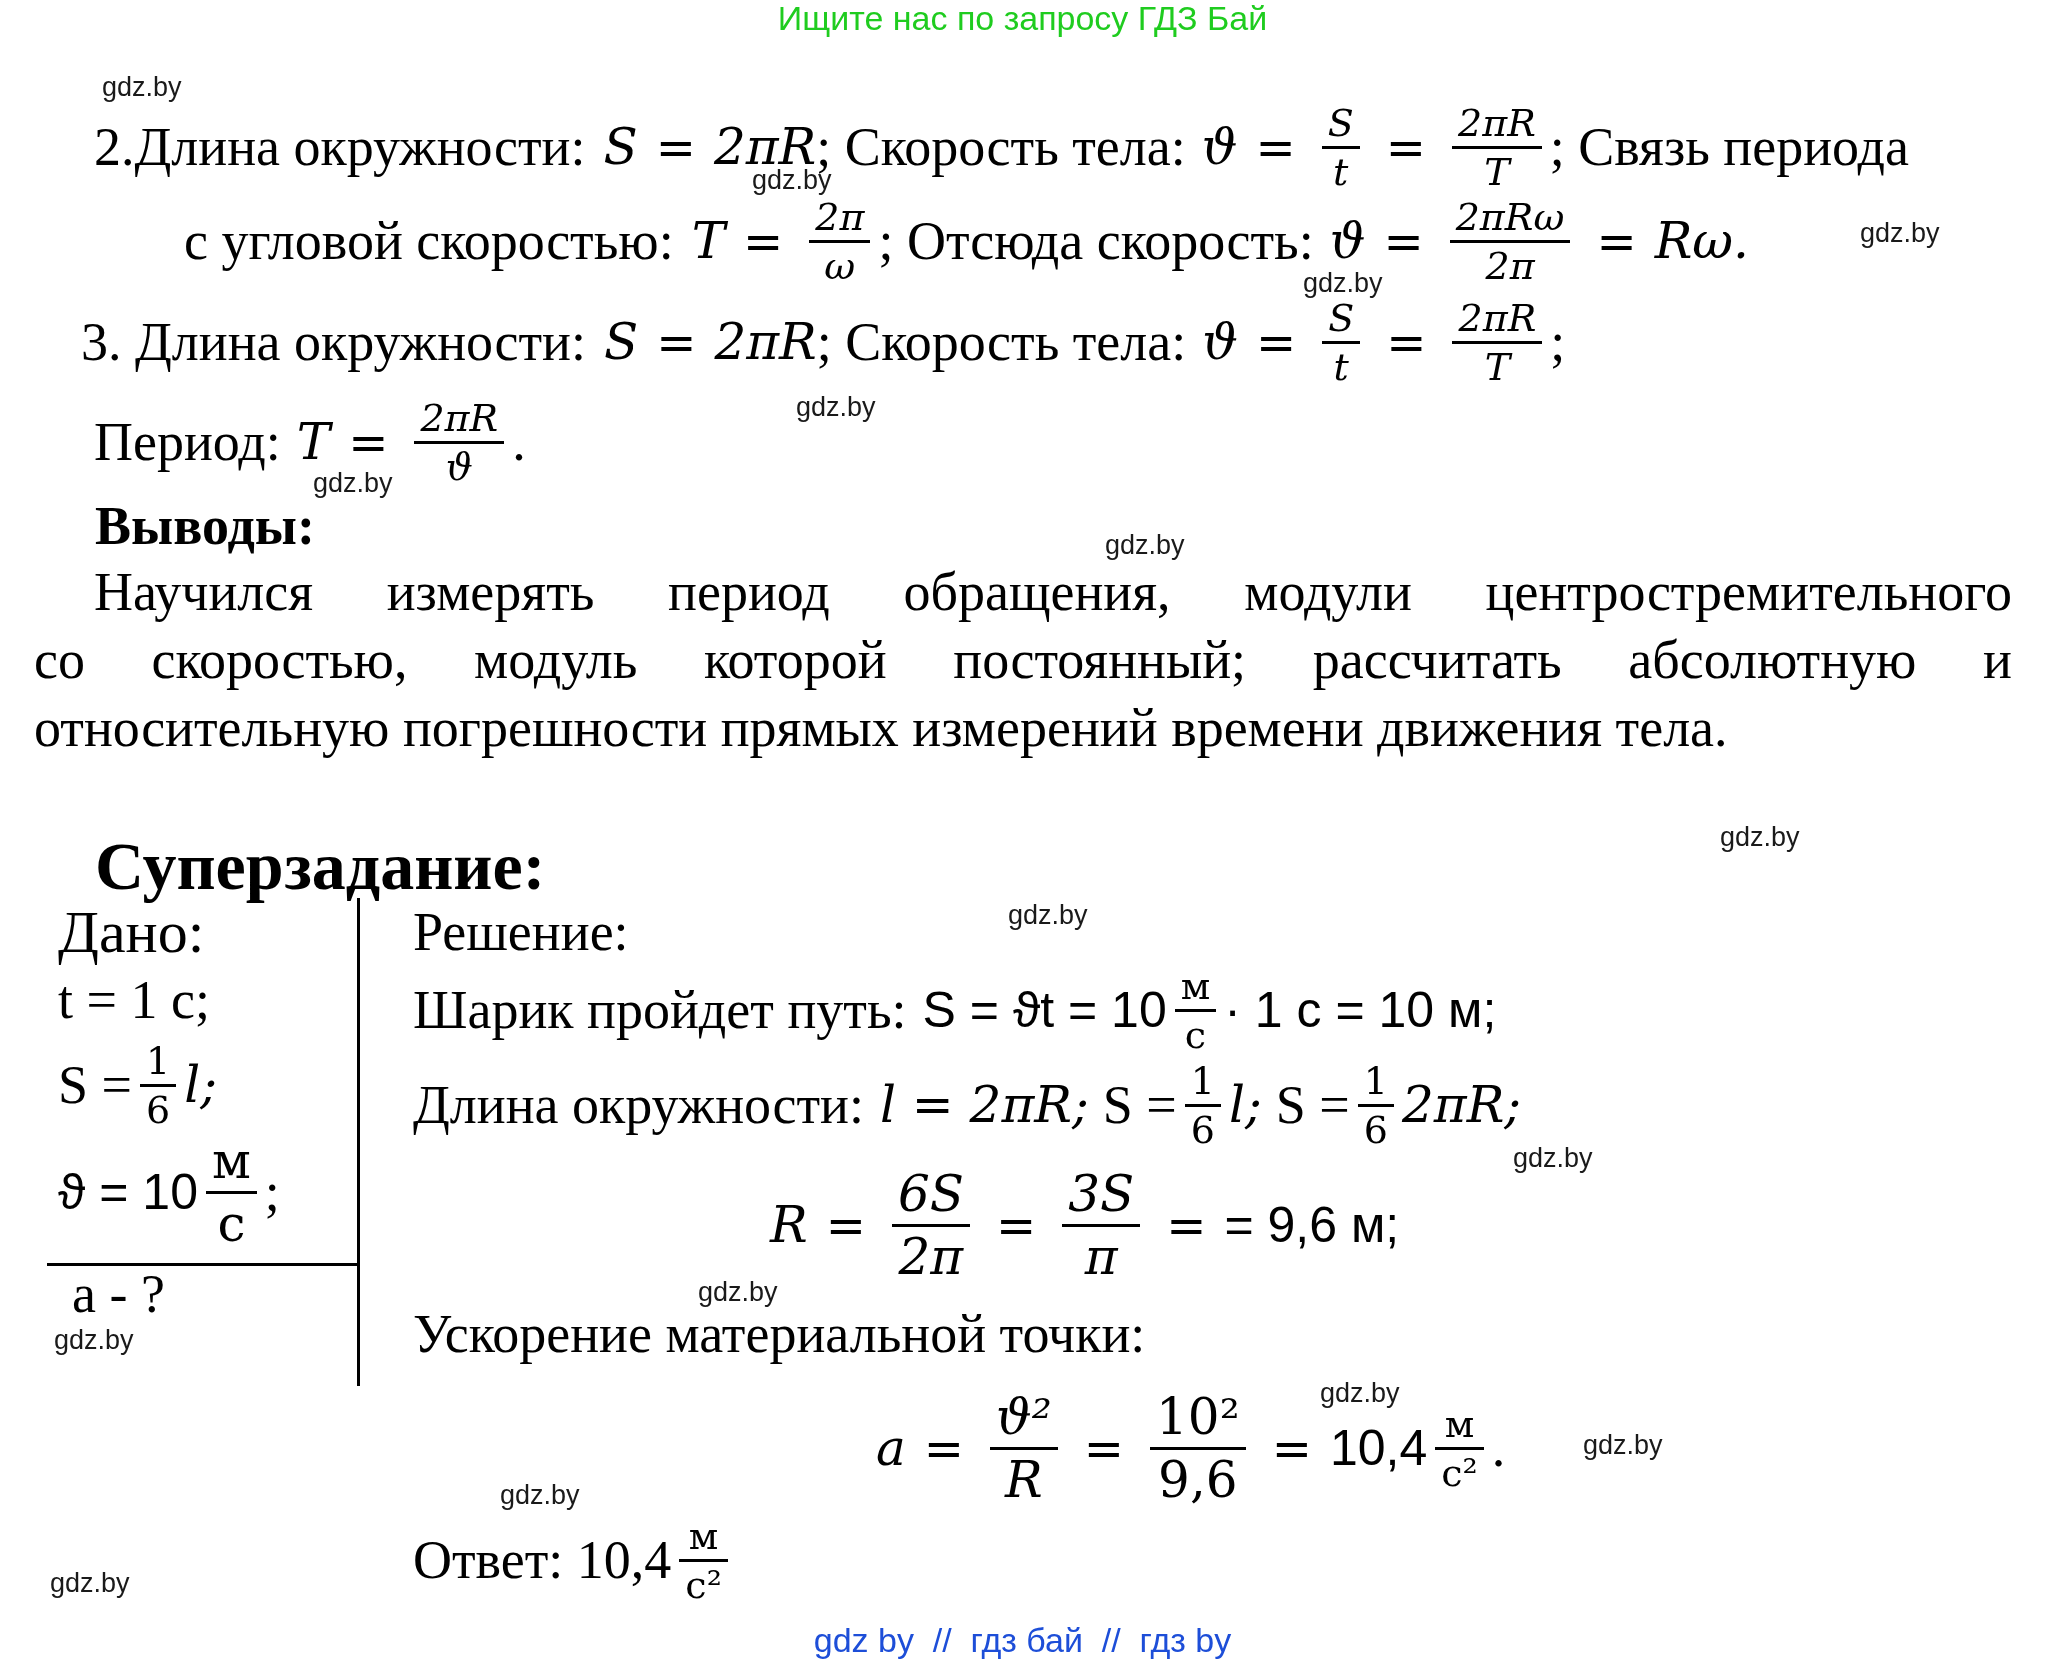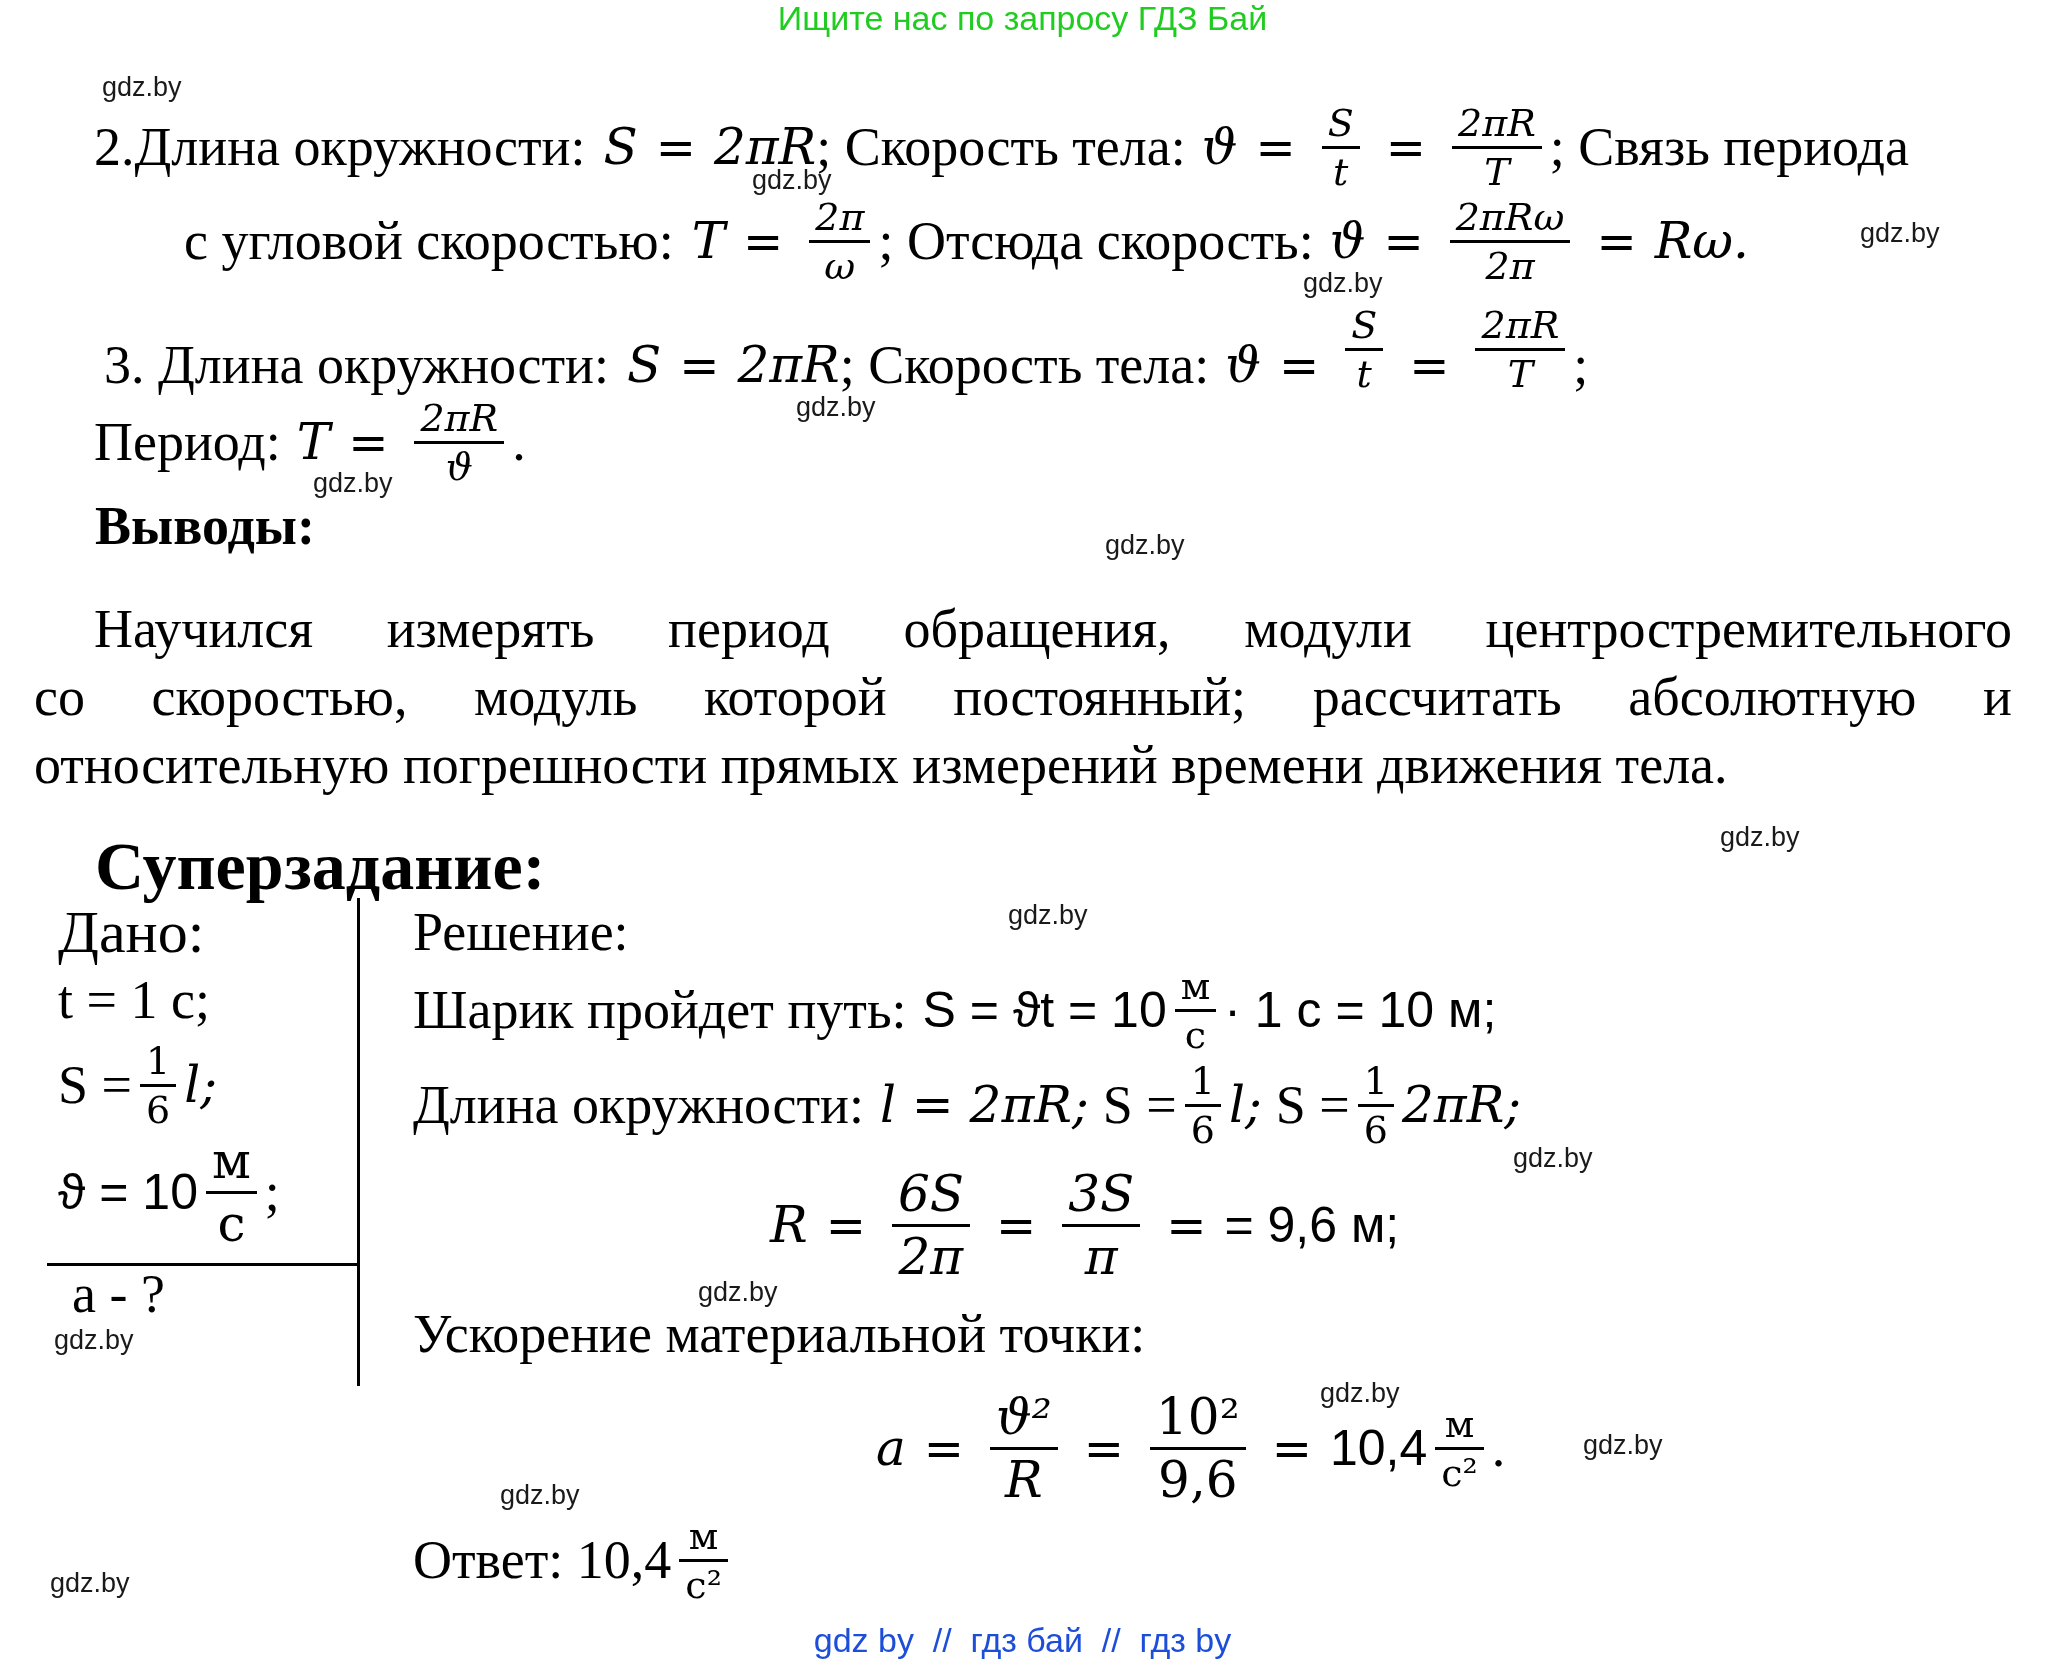--- a/index.html
+++ b/index.html
@@ -11,21 +11,21 @@
   .ln  { font-size:54px; line-height:64px; display:flex; align-items:center; }
   .m   { font-family:"DejaVu Serif","Liberation Serif",serif; font-style:italic; font-size:50px; }
   .mu  { font-family:Liberation Sans, sans-serif; font-size:50px; }
   .op  { font-family:"DejaVu Sans","Liberation Sans",sans-serif; font-size:48px; margin:0 18px; }
   .frac { display:inline-flex; flex-direction:column; align-items:center; vertical-align:middle; margin:0 8px; }
   .frac .num, .frac .den { font-family:"DejaVu Serif","Liberation Serif",serif; font-style:italic; font-size:38px; line-height:46px; padding:0 6px; }
   .frac .bar { align-self:stretch; height:3px; background:#000; }
   .frac.up .num, .frac.up .den { font-style:normal; }
   .frac.big .num, .frac.big .den { font-size:50px; line-height:60px; }
   .bold { font-weight:bold; }
-  .para { position:absolute; left:34px; width:1978px; font-size:54px; line-height:68px; text-align:justify; text-align-last:justify;margin-top:37px; }
+  .para { position:absolute; left:34px; width:1978px; font-size:54px; line-height:68px; text-align:justify; text-align-last:justify; }
   .para .pl { display:block; height:68px; }
   .vline { position:absolute; background:#000; }
 </style>
 </head>
 <body>
 
 <div class="abs hdr" style="left:0; width:2045px; text-align:center; top:0; color:#1fcc1f;">Ищите нас по запросу ГДЗ Бай</div>
 
 <div class="abs wm" style="left:102px; top:72px;">gdz.by</div>
 <div class="abs wm" style="left:752px; top:165px;">gdz.by</div>
@@ -80,21 +80,21 @@
   <span class="op">=</span>
   <span class="frac">
     <span class="num">2πRω</span>
     <span class="bar"></span>
     <span class="den">2π</span>
   </span>
   <span class="op">=</span>
   <span class="m">Rω.</span>
 </div>
 
-<div class="abs ln" style="left:104px; top:287px; height:110px;align-items:flex-end;">
+<div class="abs ln" style="left:81px; top:287px; height:110px;">
   <span>3. Длина окружности:</span>
   <span class="m" style="margin-left:18px;">S</span>
   <span class="op">=</span>
   <span class="m">2πR</span>
   <span>; Скорость тела:</span>
   <span class="m" style="margin-left:16px;">ϑ</span>
   <span class="op">=</span>
   <span class="frac">
     <span class="num">S</span>
     <span class="bar"></span>

